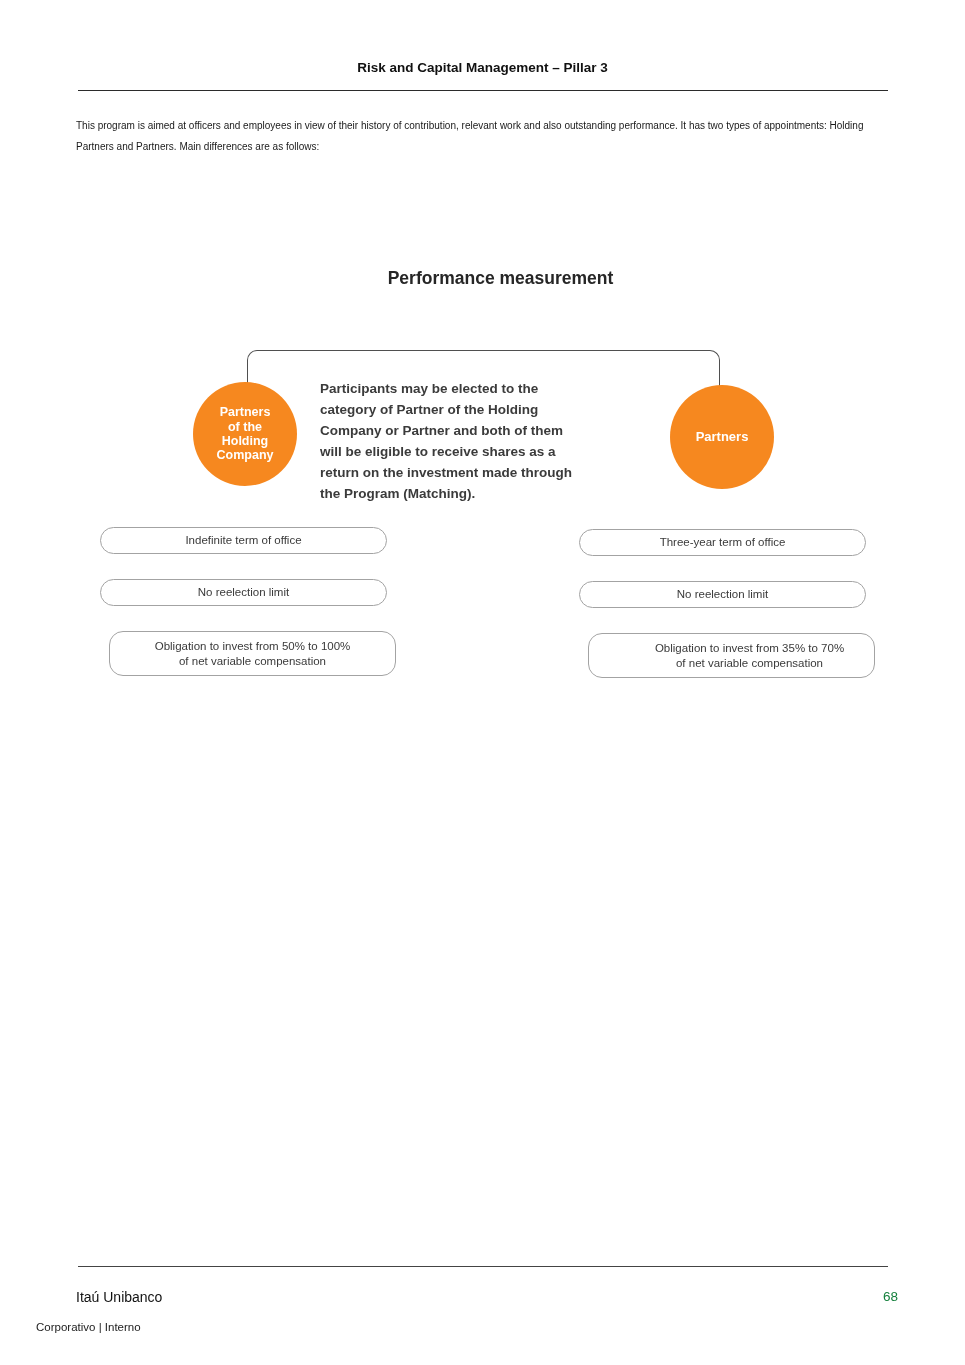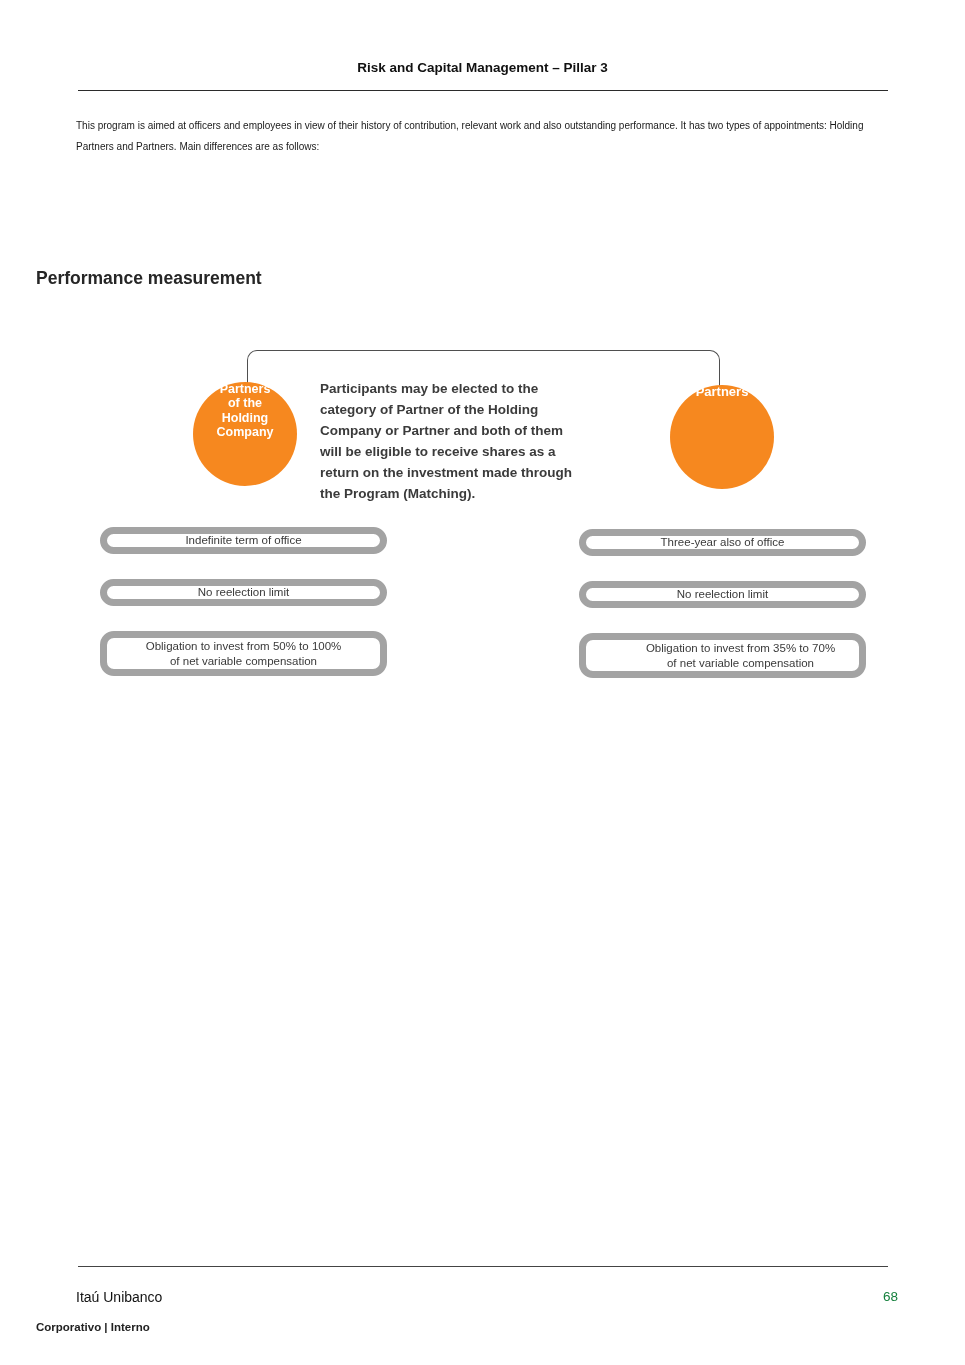--- a/index.html
+++ b/index.html
@@ -43,20 +43,21 @@
     line-height: 21px;
     color: #1a1a1a;
   }
 
   
   .diagram-title {
     position: absolute;
     top: 268px;
     left: 0;
     width: 100%;
+    text-align: center;
     font-size: 17.5px;
     font-weight: bold;
     color: #262626;
     padding-left: 36px;
   }
 
   .bracket {
     position: absolute;
     top: 350px;
     left: 247px;
@@ -68,21 +69,21 @@
     border-radius: 10px 10px 0 0;
   }
 
   .circle {
     position: absolute;
     width: 104px;
     height: 104px;
     border-radius: 50%;
     background: #F6881F;
     display: flex;
-    align-items: flex-start;
+    align-items: center;
     justify-content: center;
     text-align: center;
     color: #ffffff;
     font-weight: bold;
     z-index: 2;
   }
   .circle span { white-space: pre-line; line-height: 1.15; }
   .circle-left  { left: 193px; top: 382px; font-size: 12.5px; }
   .circle-right { left: 670px; top: 385px; font-size: 13px; }
 
@@ -96,37 +97,37 @@
     font-weight: bold;
     line-height: 21px;
     color: #3b3b3b;
     white-space: pre-line;
     z-index: 1;
   }
 
   .pill {
     position: absolute;
     width: 287px;
-    border: 7px solid #a3a3a3;
+    border: 1px solid #a3a3a3;
     border-radius: 14px;
     background: #ffffff;
     display: flex;
     align-items: center;
     justify-content: center;
     text-align: center;
     font-size: 11.5px;
     color: #3a3a3a;
     white-space: pre-line;
     line-height: 1.3;
   }
   .pill-l { left: 100px; }
   .pill-r { left: 579px; }
   .row-1 { top: 527px; height: 27px; }
   .row-2 { top: 579px; height: 27px; }
-  .row-3 { top: 631px; height: 45px; }
+  .row-3 { top: 631px; height: 45px; margin-left: 9px; }
   .pill-r.row-1 { top: 529px; }
   .pill-r.row-2 { top: 581px; }
   .pill-r.row-3 { top: 633px; padding-left: 36px; }
 
   
   .footer-rule {
     position: absolute;
     top: 1266px;
     left: 78px;
     width: 810px;
@@ -144,21 +145,21 @@
     top: 1289px;
     right: 67px;
     font-size: 13.5px;
     color: #15803d;
   }
   .footer-classification {
     position: absolute;
     top: 1321px;
     left: 36px;
     font-size: 11.5px;
-    font-weight: 700;
+    font-weight: 400;
     color: #222222;
     text-align: center;
   }
 </style>
 </head>
 <body>
 
 <div class="page">
 
   <h1 class="doc-title">Risk and Capital Management – Pillar 3</h1>
@@ -187,21 +188,21 @@
 Company or Partner and both of them
 will be eligible to receive shares as a
 return on the investment made through
 the Program (Matching).</div>
 
     <div class="pill pill-l row-1">Indefinite term of office</div>
     <div class="pill pill-l row-2">No reelection limit</div>
     <div class="pill pill-l row-3">Obligation to invest from 50% to 100%
 of net variable compensation</div>
 
-    <div class="pill pill-r row-1">Three-year also of office</div>
+    <div class="pill pill-r row-1">Three-year term of office</div>
     <div class="pill pill-r row-2">No reelection limit</div>
     <div class="pill pill-r row-3">Obligation to invest from 35% to 70%
 of net variable compensation</div>
   </section>
 
   <div class="footer-rule"></div>
   <div class="footer-company">Itaú Unibanco</div>
   <div class="footer-page-number">68</div>
   <div class="footer-classification">Corporativo | Interno</div>
 

